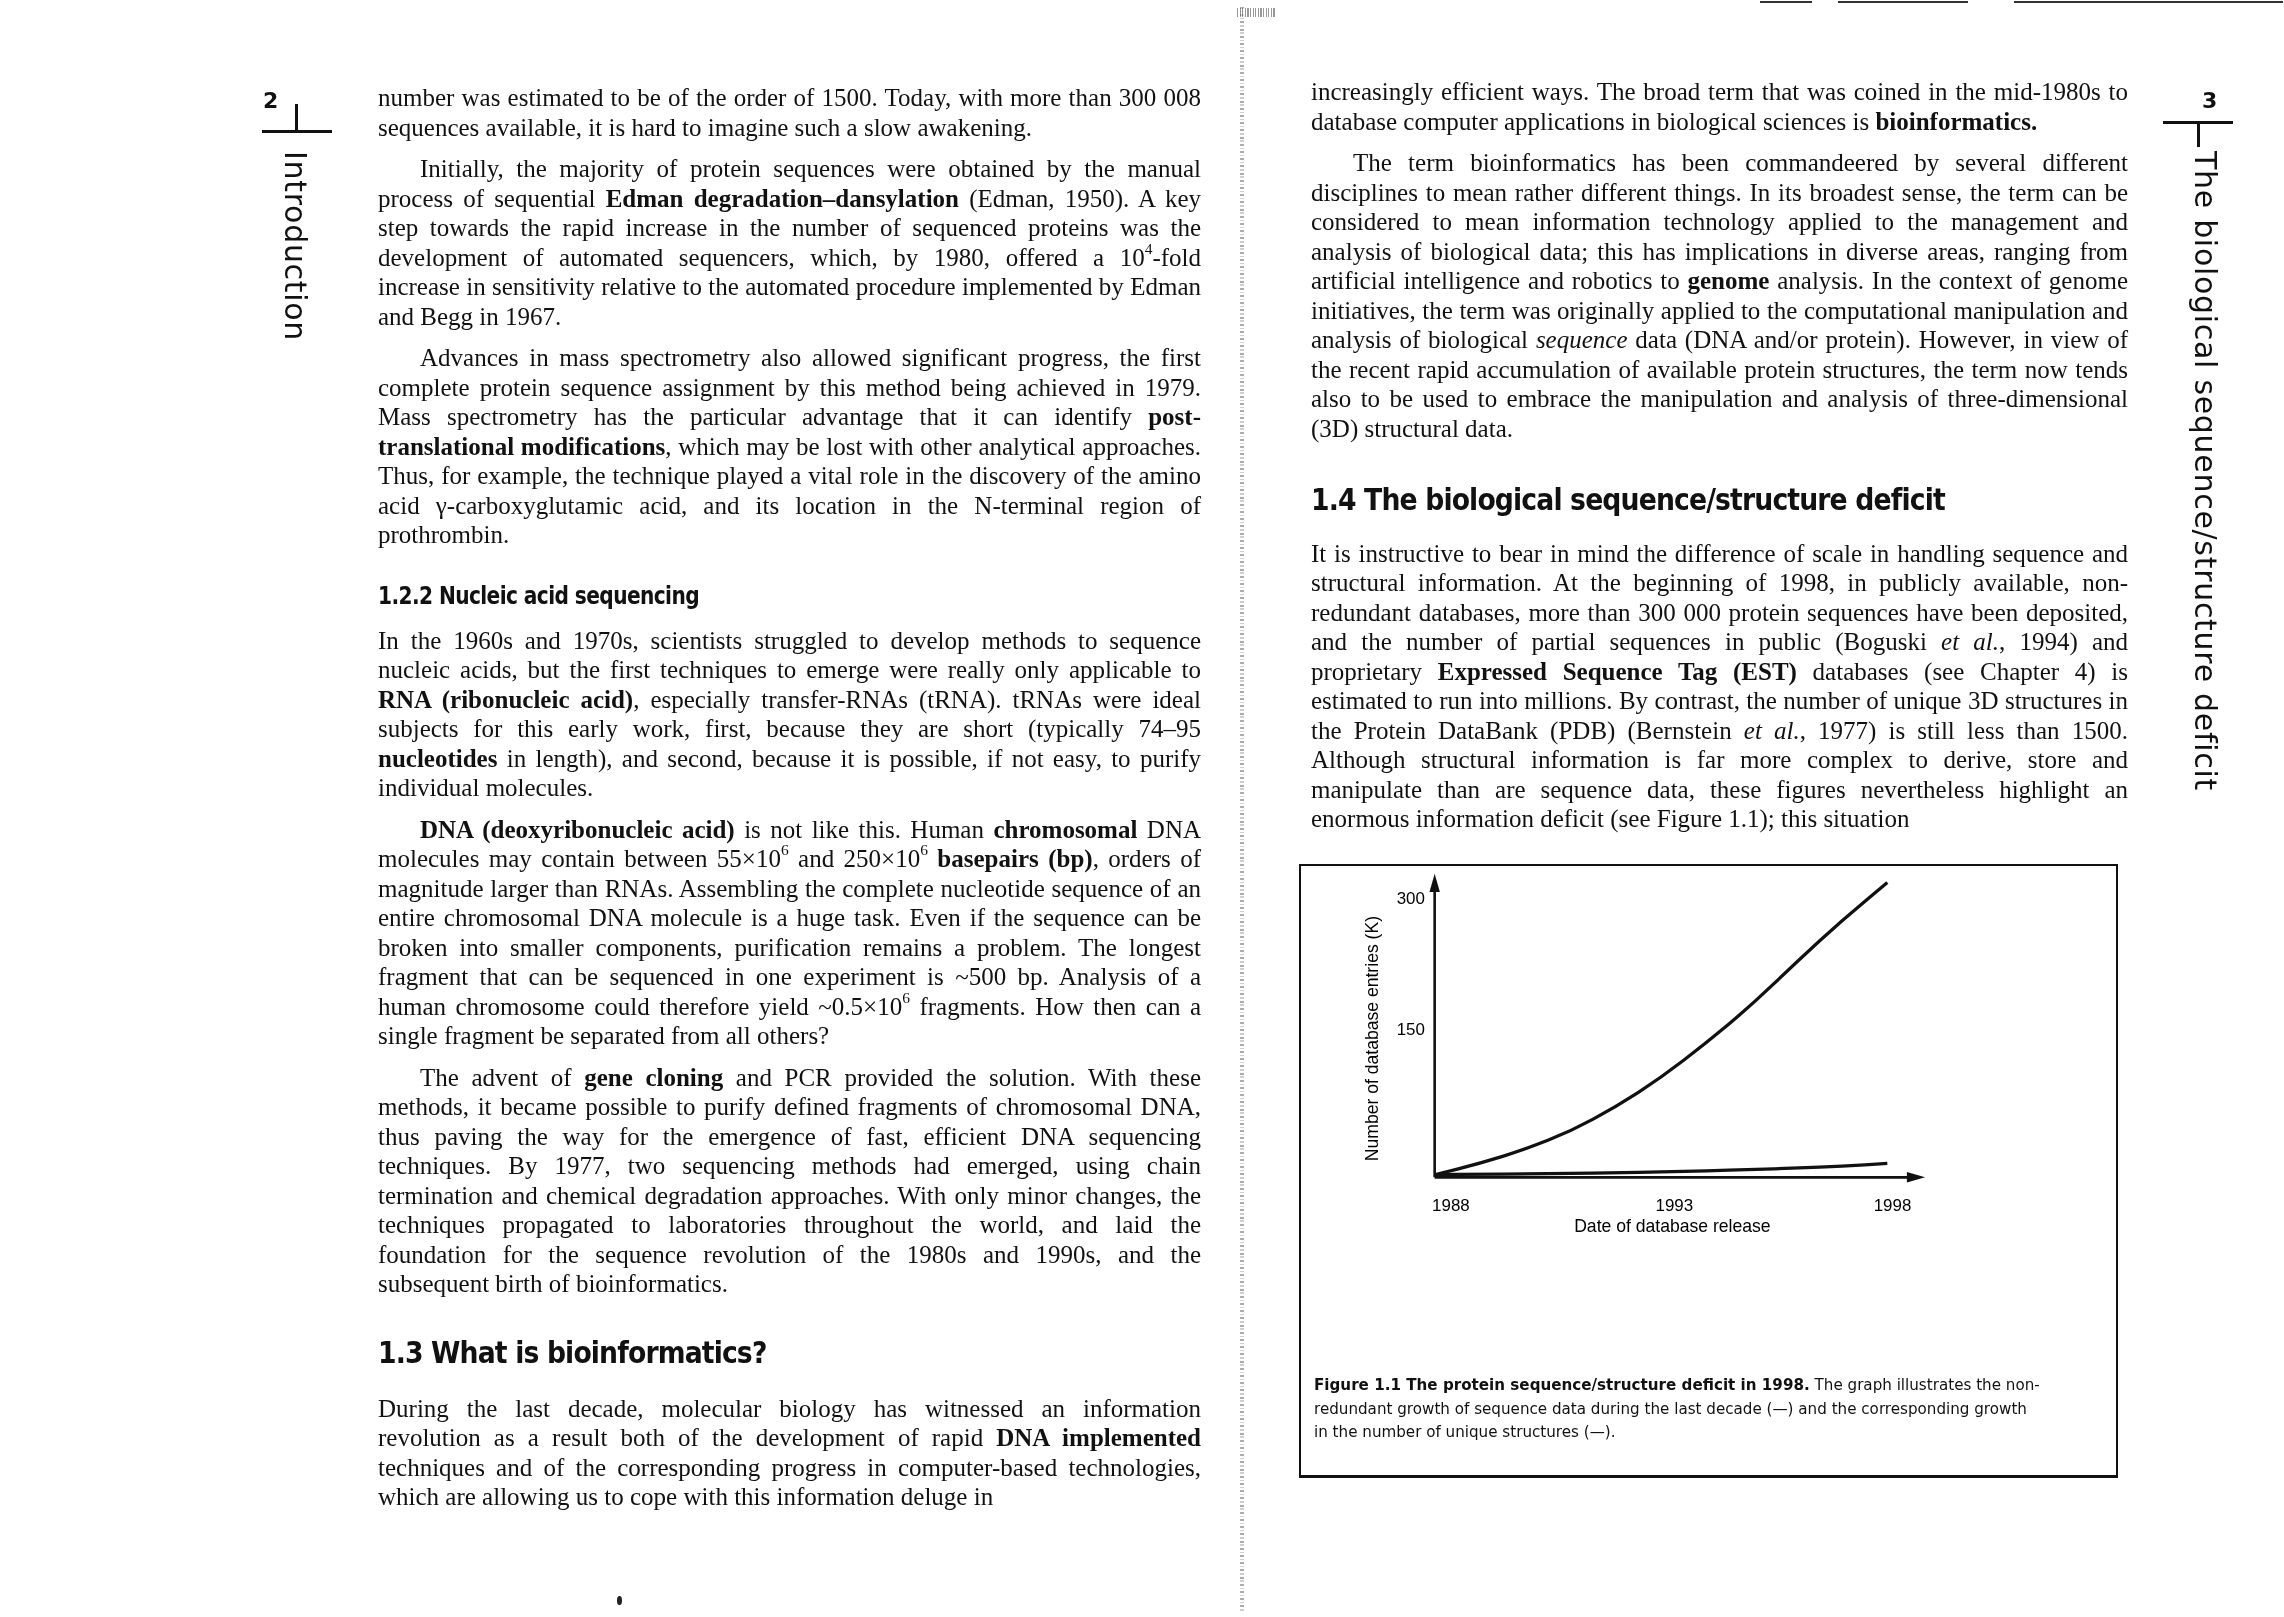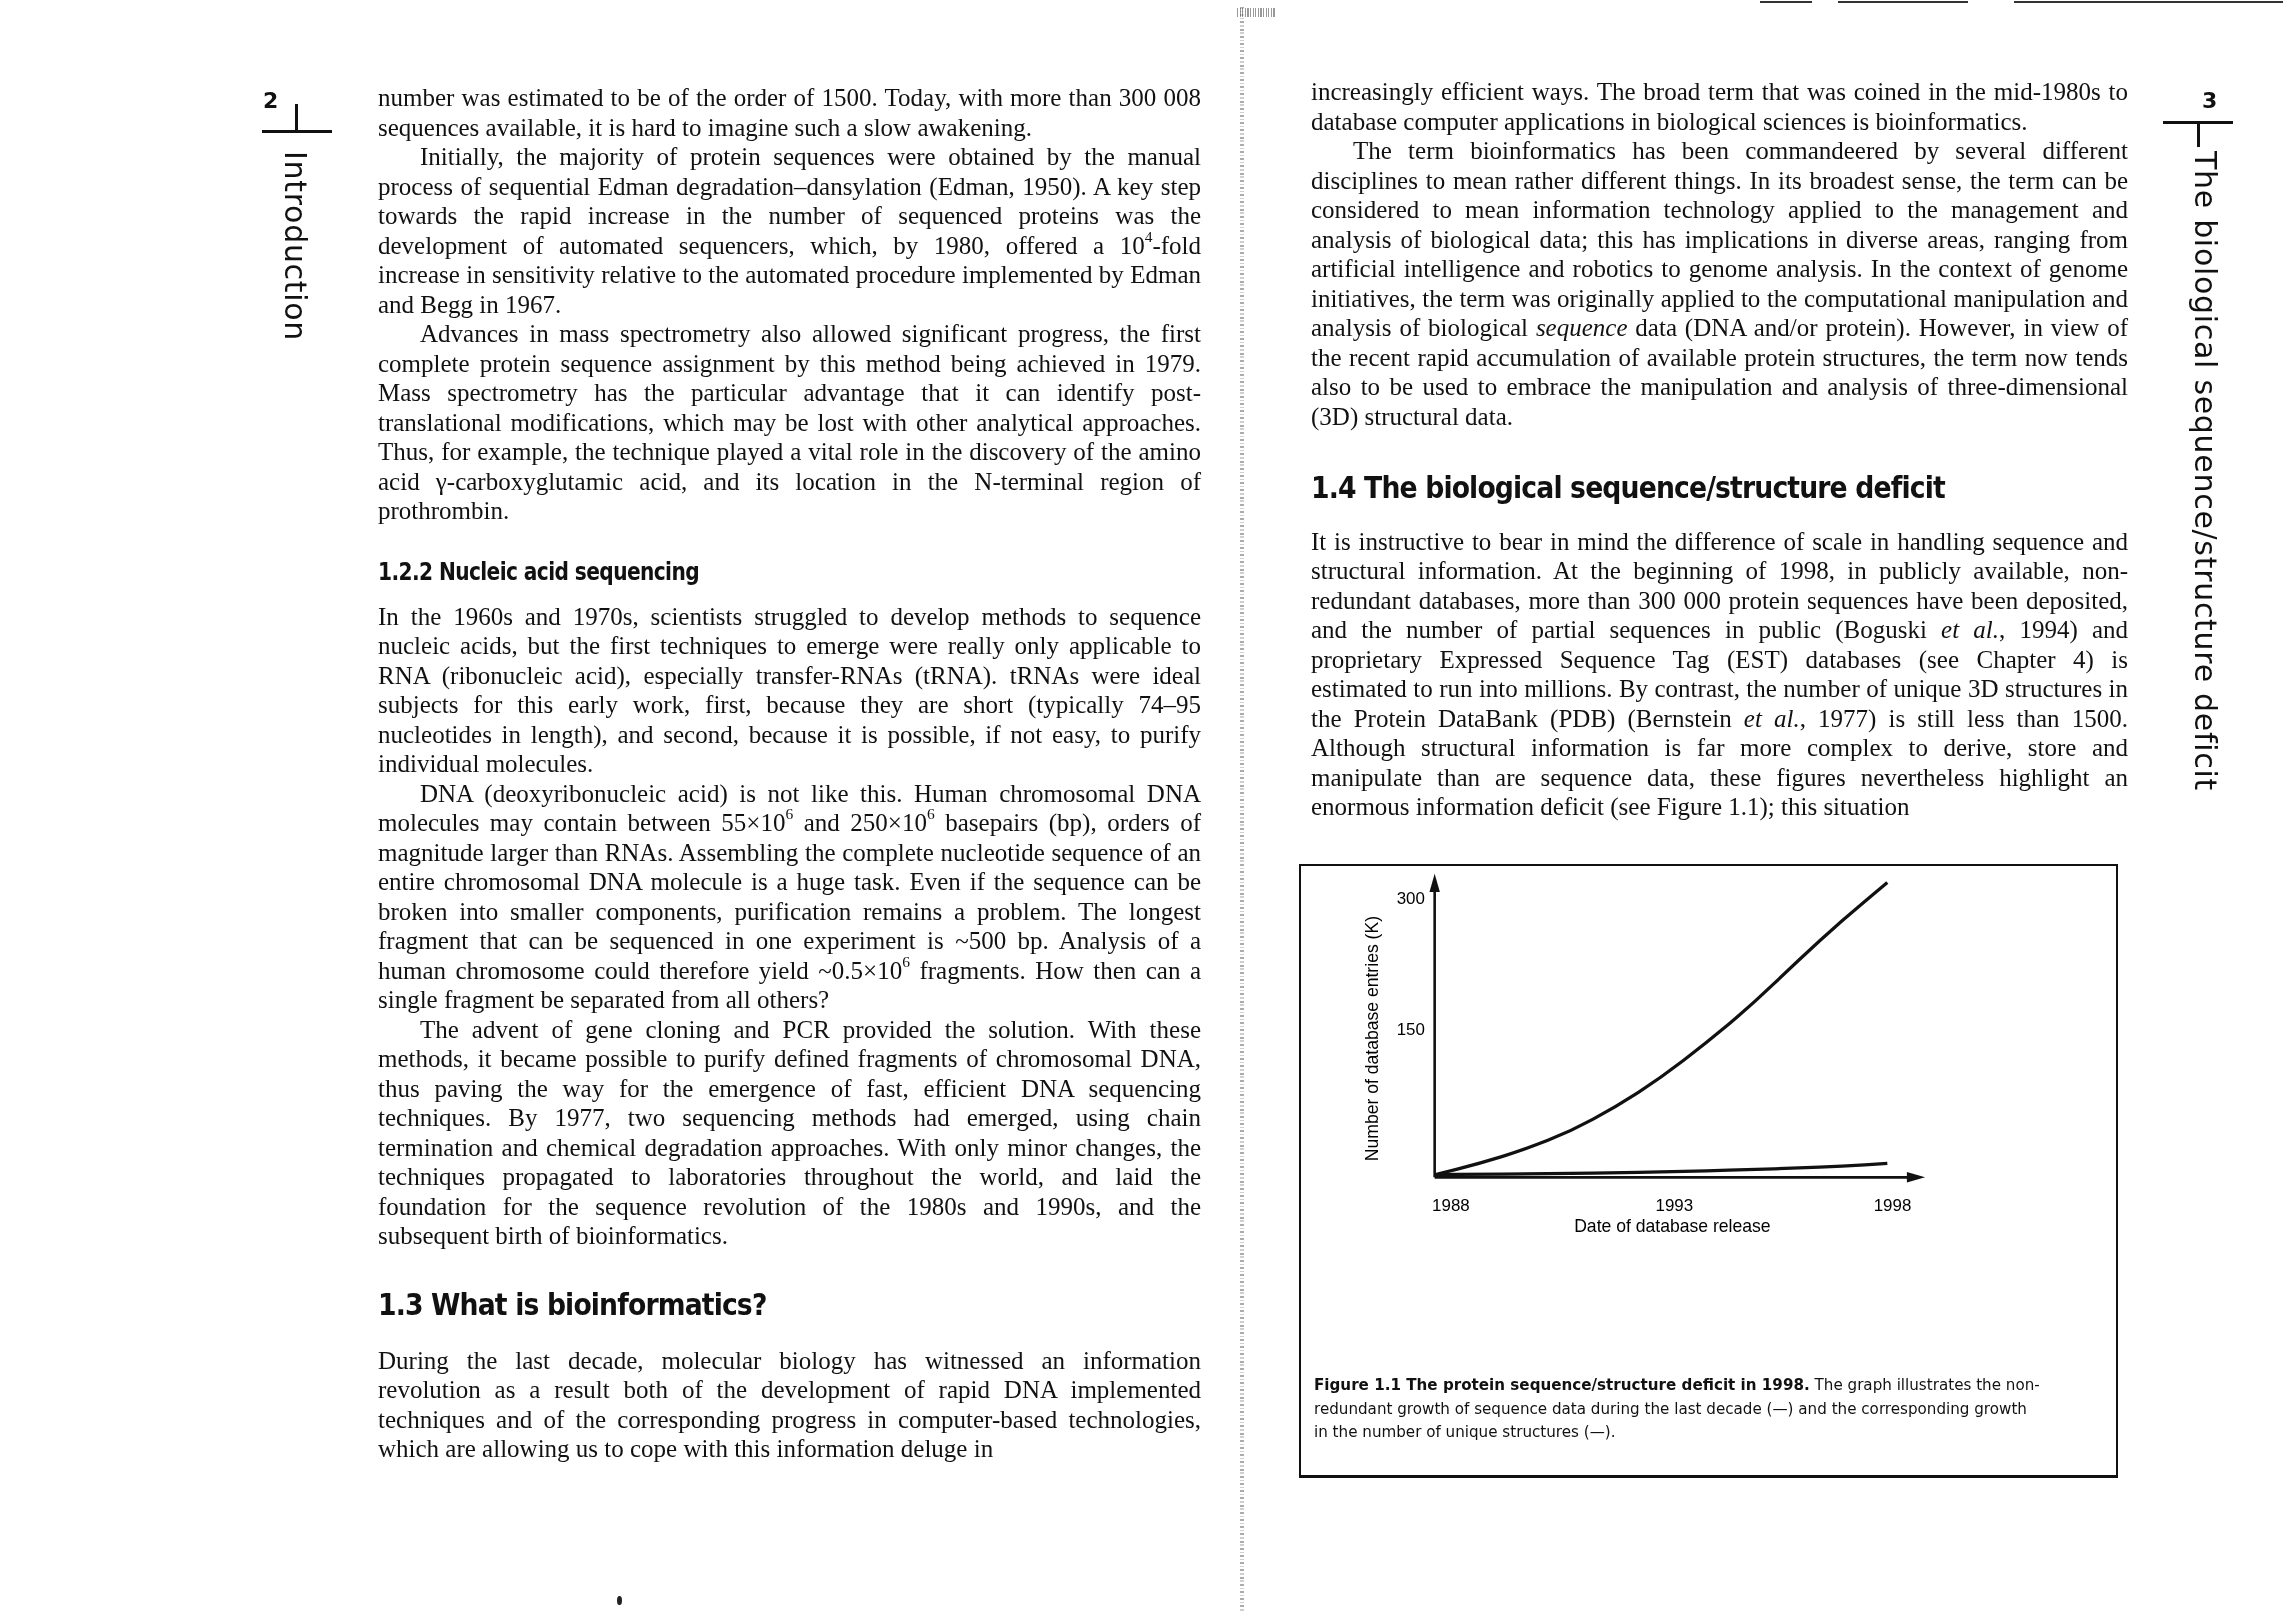--- a/index.html
+++ b/index.html
@@ -1,35 +1,35 @@
 <!DOCTYPE html>
 <html style="font-size:10.4px"><head>
 <meta charset="utf-8">
 <style>
   html, body { margin:0; padding:0; }
   body { width:2284px; height:1617px; background:#ffffff; position:relative; overflow:hidden; color:#111; }
   .col { position:absolute; font-family:"Liberation Serif","DejaVu Serif",serif; font-size:25px; line-height:29.5px; text-align:justify; }
   .col p { margin:0; }
-  .col p.ind { text-indent:42px; }
+  .col p.ind { text-indent:42px;margin-top:12px; }
   .left-col { left:378px; top:83px; width:823px; }
   .right-col { left:1311px; top:77px; width:817px; }
   .h2 { font-family:"DejaVu Sans","Liberation Sans",sans-serif; font-weight:bold; font-size:31px; letter-spacing:-1px; margin:0; line-height:39px; transform:scaleX(0.86); transform-origin:left center; white-space:nowrap; }
   .h3 { font-family:"DejaVu Sans","Liberation Sans",sans-serif; font-weight:bold; font-size:24px; letter-spacing:-0.7px; margin:0; line-height:31px; transform:scaleX(0.84); transform-origin:left center; white-space:nowrap; }
   .folio { position:absolute; font-family:"DejaVu Sans","Liberation Sans",sans-serif; font-weight:bold; font-size:22px; }
   .rule { position:absolute; height:3.3px; background:#111; }
   .vbar { position:absolute; width:3.3px; background:#111; }
   .runhead { position:absolute; font-family:"DejaVu Sans","Liberation Sans",sans-serif; font-size:30px; white-space:nowrap; transform-origin:left top; transform:rotate(90deg); letter-spacing:0.7px; }
   .gutter { position:absolute; left:1240px; top:6.5px; width:3.9px; height:1604px; background:repeating-linear-gradient(180deg,#888 0 2px,#fff 2px 3.9px,#bbb 3.9px 5.2px,#fff 5.2px 7.2px); opacity:0.7; }
   .gutter-top { position:absolute; left:1237px; top:7.8px; width:39px; height:9px; background:repeating-linear-gradient(90deg,#555 0 1.3px,#fff 1.3px 2.6px); opacity:0.6; }
   .topline { position:absolute; top:1.3px; height:1.3px; background:#333; }
   .figure { position:absolute; left:1299px; top:864px; width:819px; height:614px; border:2px solid #111; border-bottom-width:3.3px; box-sizing:border-box; }
   .figure svg { position:absolute; left:0; top:0; }
   .caption { position:absolute; left:13px; top:507px; width:782px; font-family:"DejaVu Sans","Liberation Sans",sans-serif; font-size:16.3px; line-height:23.5px; transform:scaleX(0.93); transform-origin:left top; }
   .caption b { font-weight:bold; }
-  b { font-weight:normal; }
+  b { font-weight:bold; }
   i { font-style:italic; }
   sup { font-size:0.62em; line-height:0; vertical-align:0.75em; }
   .speck { position:absolute; background:#222; border-radius:50%; }
 </style>
 </head>
 <body>
 
 <div class="gutter"></div>
 <div class="gutter-top"></div>
 <div class="topline" style="left:1760px;width:52px;"></div>

